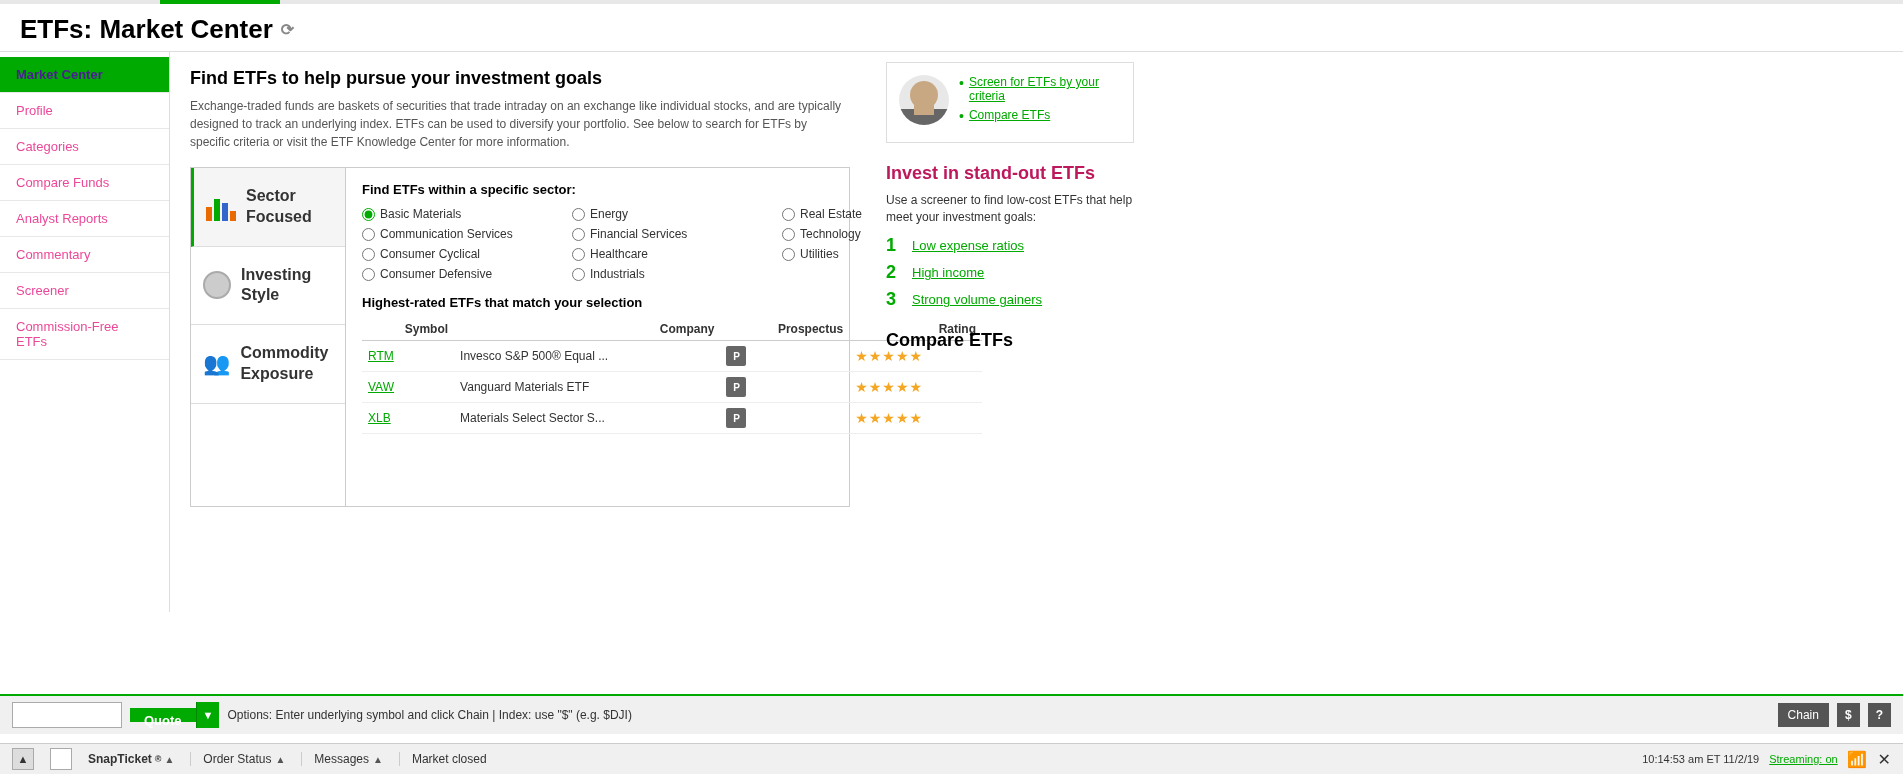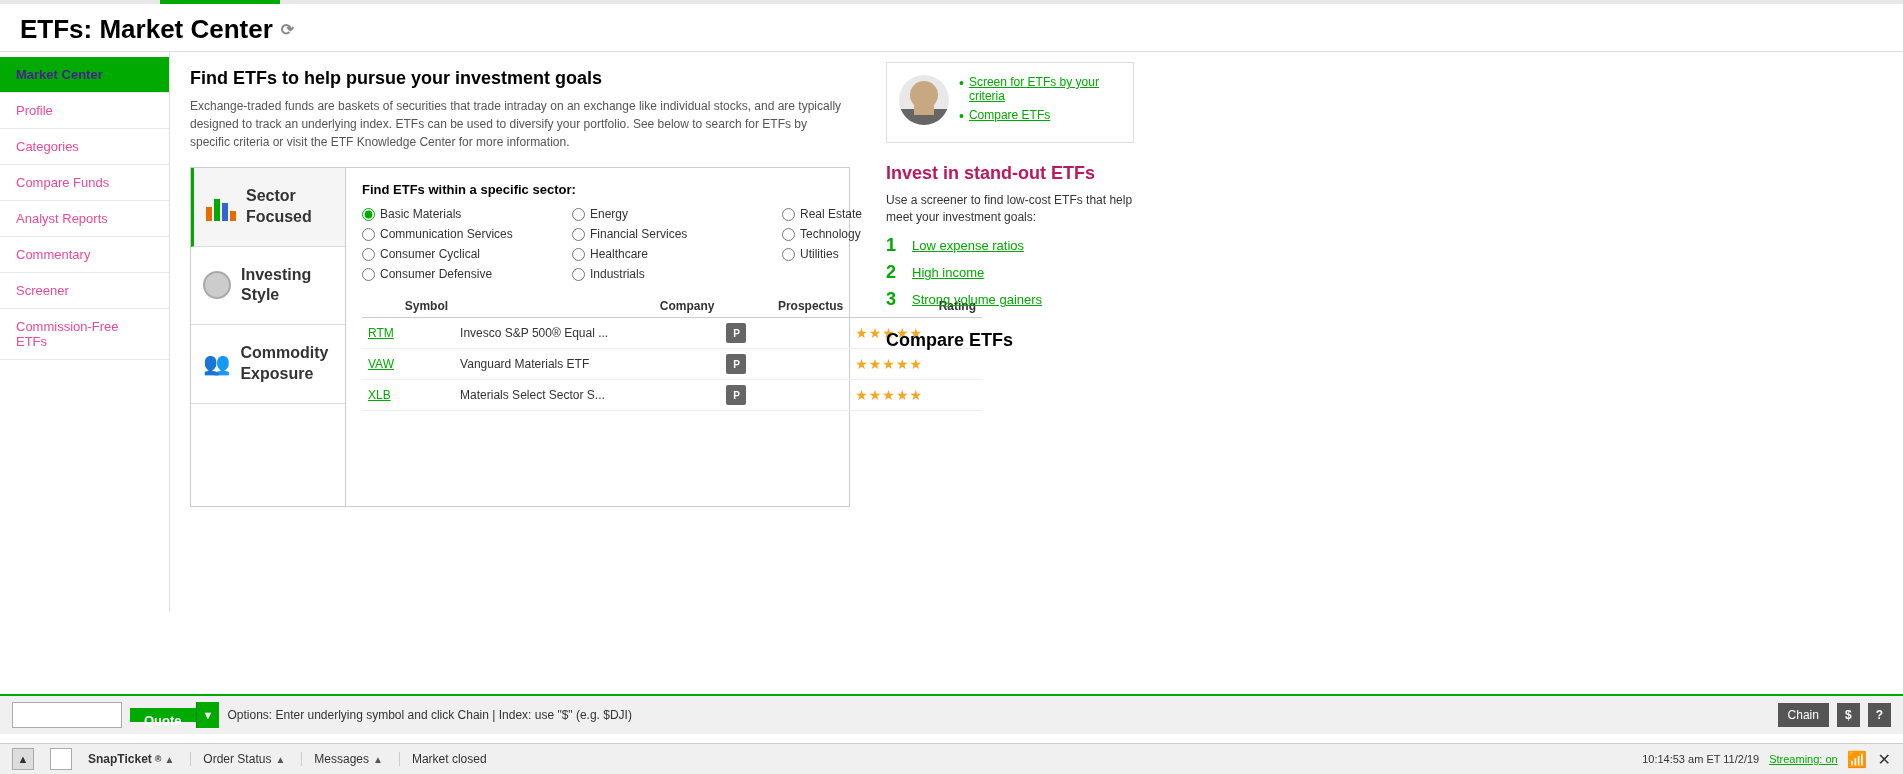--- a/index.html
+++ b/index.html
@@ -601,20 +601,21 @@
             <input type="radio" name="sector" style=""> Utilities
           </label>
           <label class="radio-item">
             <input type="radio" name="sector" style=""> Consumer Defensive
           </label>
           <label class="radio-item">
             <input type="radio" name="sector" style=""> Industrials
           </label>
         </div>
 
+        <div class="highest-rated-title">Highest-rated ETFs that match your selection</div>
 
         <table class="etf-table">
           <thead>
             <tr>
               <th>Symbol</th>
               <th>Company</th>
               <th>Prospectus</th>
               <th>Rating</th>
             </tr>
           </thead>

